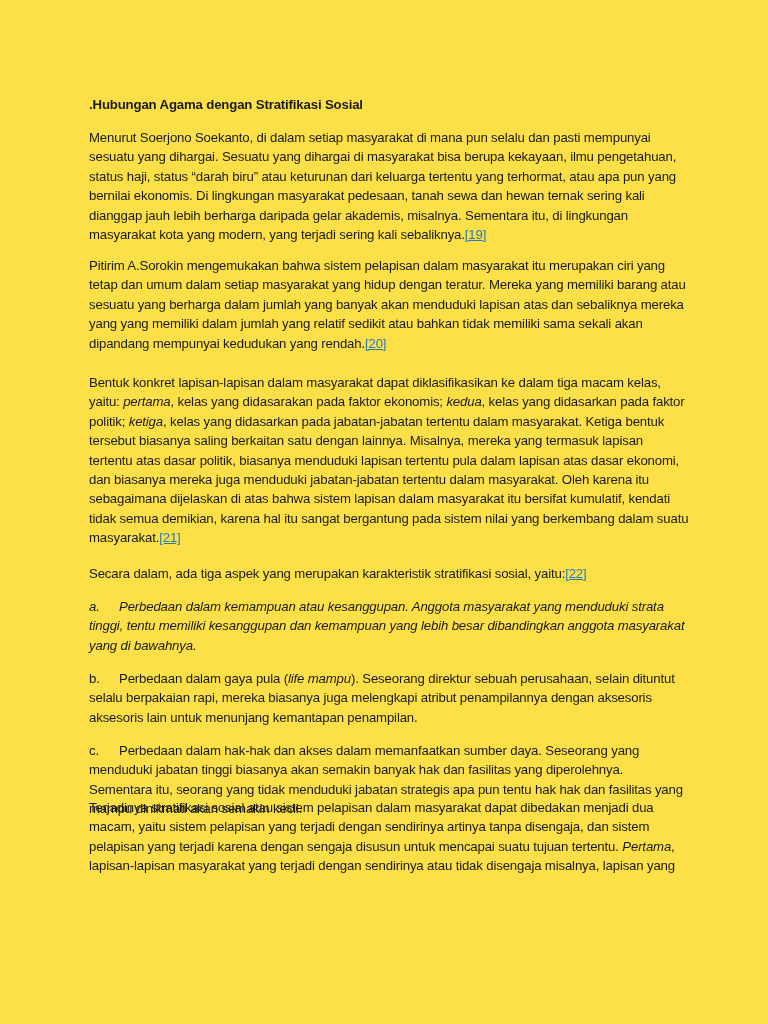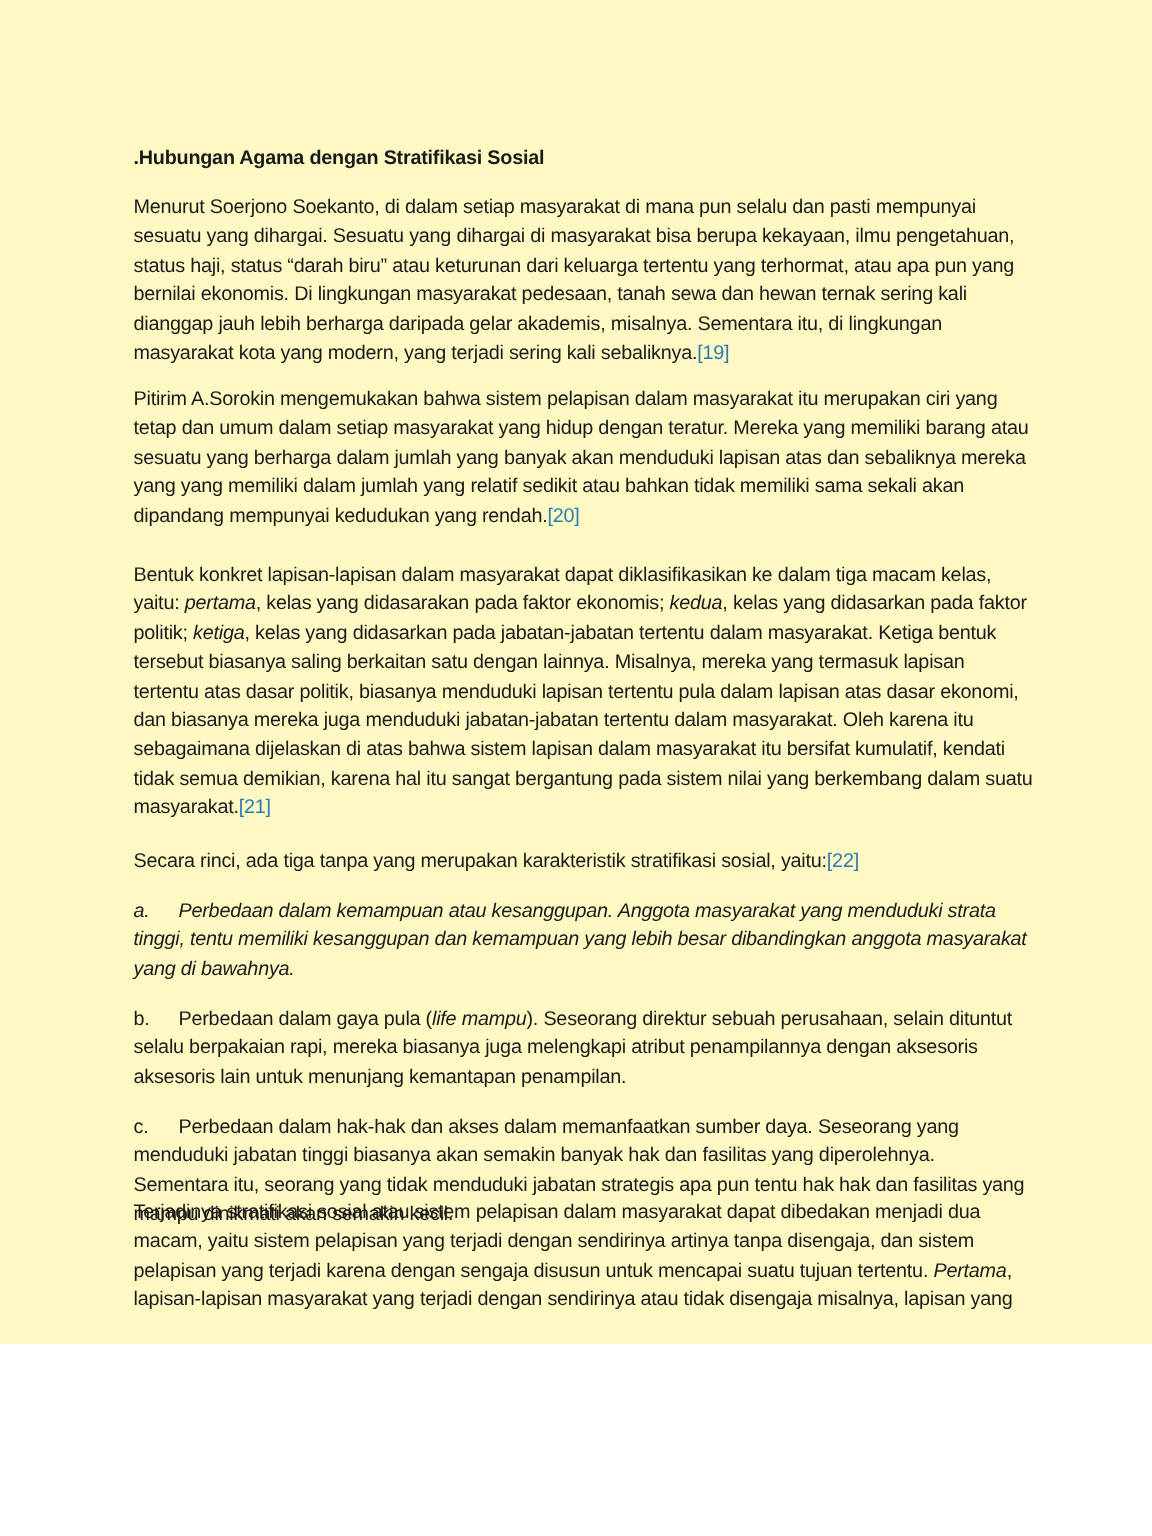--- a/index.html
+++ b/index.html
@@ -1,22 +1,22 @@
 <!DOCTYPE html>
 <html><head>
 <meta charset="utf-8">
 <style>
   html, body { margin: 0; padding: 0; background: #ffffff; }
   body { width: 768px; height: 1024px; overflow: hidden; position: relative;
          font-family: "Liberation Sans", "DejaVu Sans", sans-serif; color: #1a1a1a; }
-  .page { position: absolute; left: 0; top: 0; width: 768px; height: 896px; background: #fef9c3; }
+  .page { position: absolute; left: 0; top: 0; width: 768px; height: 1024px; background: #fde047; }
   .p { position: absolute; left: 89px; width: 600px; font-size: 13.2px; line-height: 19.4px;
        letter-spacing: -0.15px; margin: 0; }
   .heading { font-weight: bold; }
-  .ref { color: #2a7ab8; text-underline-offset: 1px; }
+  .ref { color: #2a7ab8; text-decoration: underline; text-underline-offset: 1px; }
   .list-marker { display: inline-block; width: 30px; }
   em { font-style: italic; }
 </style>
 </head>
 <body>
 
 <div class="page">
 
   <p class="p heading" style="top:95px;">.Hubungan Agama dengan Stratifikasi Sosial</p>
 
@@ -26,21 +26,21 @@
 
   <p class="p" style="top:256px;">
     <span>Pitirim A.Sorokin mengemukakan bahwa sistem pelapisan dalam masyarakat itu merupakan ciri yang tetap dan umum dalam setiap masyarakat yang hidup dengan teratur. Mereka yang memiliki barang atau sesuatu yang berharga dalam jumlah yang banyak akan menduduki lapisan atas dan sebaliknya mereka yang yang memiliki dalam jumlah yang relatif sedikit atau bahkan tidak memiliki sama sekali akan dipandang mempunyai kedudukan yang rendah.</span><a class="ref">[20]</a>
   </p>
 
   <p class="p" style="top:373px;">
     <span>Bentuk konkret lapisan-lapisan dalam masyarakat dapat diklasifikasikan ke dalam tiga macam kelas, yaitu: </span><em>pertama</em><span>, kelas yang didasarakan pada faktor ekonomis; </span><em>kedua</em><span>, kelas yang didasarkan pada faktor politik; </span><em>ketiga</em><span>, kelas yang didasarkan pada jabatan-jabatan tertentu dalam masyarakat. Ketiga bentuk tersebut biasanya saling berkaitan satu dengan lainnya. Misalnya, mereka yang termasuk lapisan tertentu atas dasar politik, biasanya menduduki lapisan tertentu pula dalam lapisan atas dasar ekonomi, dan biasanya mereka juga menduduki jabatan-jabatan tertentu dalam masyarakat. Oleh karena itu sebagaimana dijelaskan di atas bahwa sistem lapisan dalam masyarakat itu bersifat kumulatif, kendati tidak semua demikian, karena hal itu sangat bergantung pada sistem nilai yang berkembang dalam suatu masyarakat.</span><a class="ref">[21]</a>
   </p>
 
   <p class="p" style="top:564px;">
-    <span>Secara rinci, ada tiga tanpa yang merupakan karakteristik stratifikasi sosial, yaitu:</span><a class="ref">[22]</a>
+    <span>Secara dalam, ada tiga aspek yang merupakan karakteristik stratifikasi sosial, yaitu:</span><a class="ref">[22]</a>
   </p>
 
   <p class="p" style="top:597px;font-style:italic;">
     <span class="list-marker">a.</span><span>Perbedaan dalam kemampuan atau kesanggupan. Anggota masyarakat yang menduduki strata tinggi, tentu memiliki kesanggupan dan kemampuan yang lebih besar dibandingkan anggota masyarakat yang di bawahnya.</span>
   </p>
 
   <p class="p" style="top:669px;">
     <span class="list-marker">b.</span><span>Perbedaan dalam gaya pula (</span><em>life mampu</em><span>). Seseorang direktur sebuah perusahaan, selain dituntut selalu berpakaian rapi, mereka biasanya juga melengkapi atribut penampilannya dengan aksesoris aksesoris lain untuk menunjang kemantapan penampilan.</span>
   </p>
 

